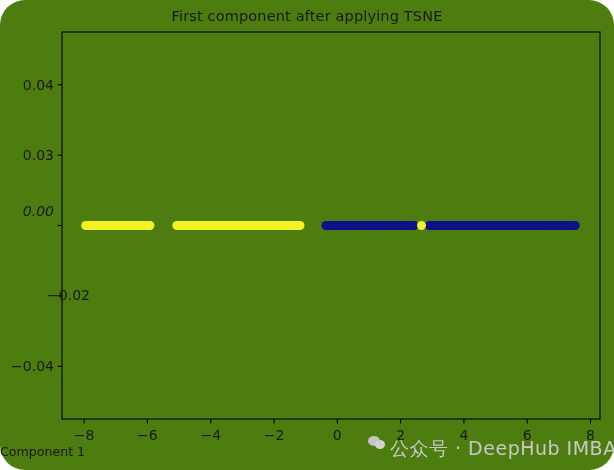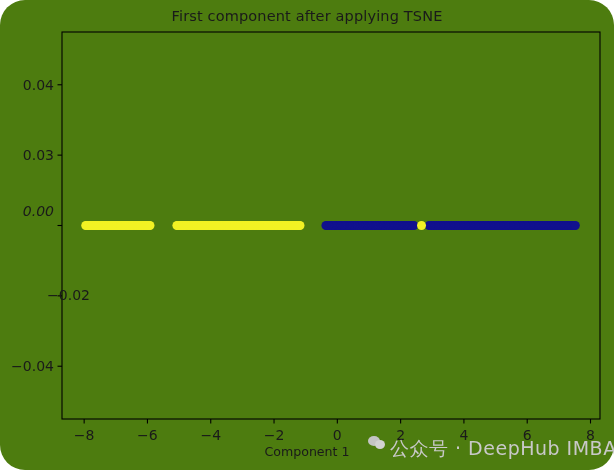--- a/index.html
+++ b/index.html
@@ -37,21 +37,20 @@
     font-size: 14.5px;
     color: #1a1a1a;
     letter-spacing: 0.15px;
     white-space: nowrap;
   }
   .axis-label-x {
     position: absolute;
     left: 0;
     top: 444px;
     width: 614px;
-    text-align: center;
     font-size: 12.6px;
     color: #1a1a1a;
   }
   .tick-label {
     position: absolute;
     font-size: 14px;
     color: #1a1a1a;
     white-space: nowrap;
   }
   .tick-label.x {

